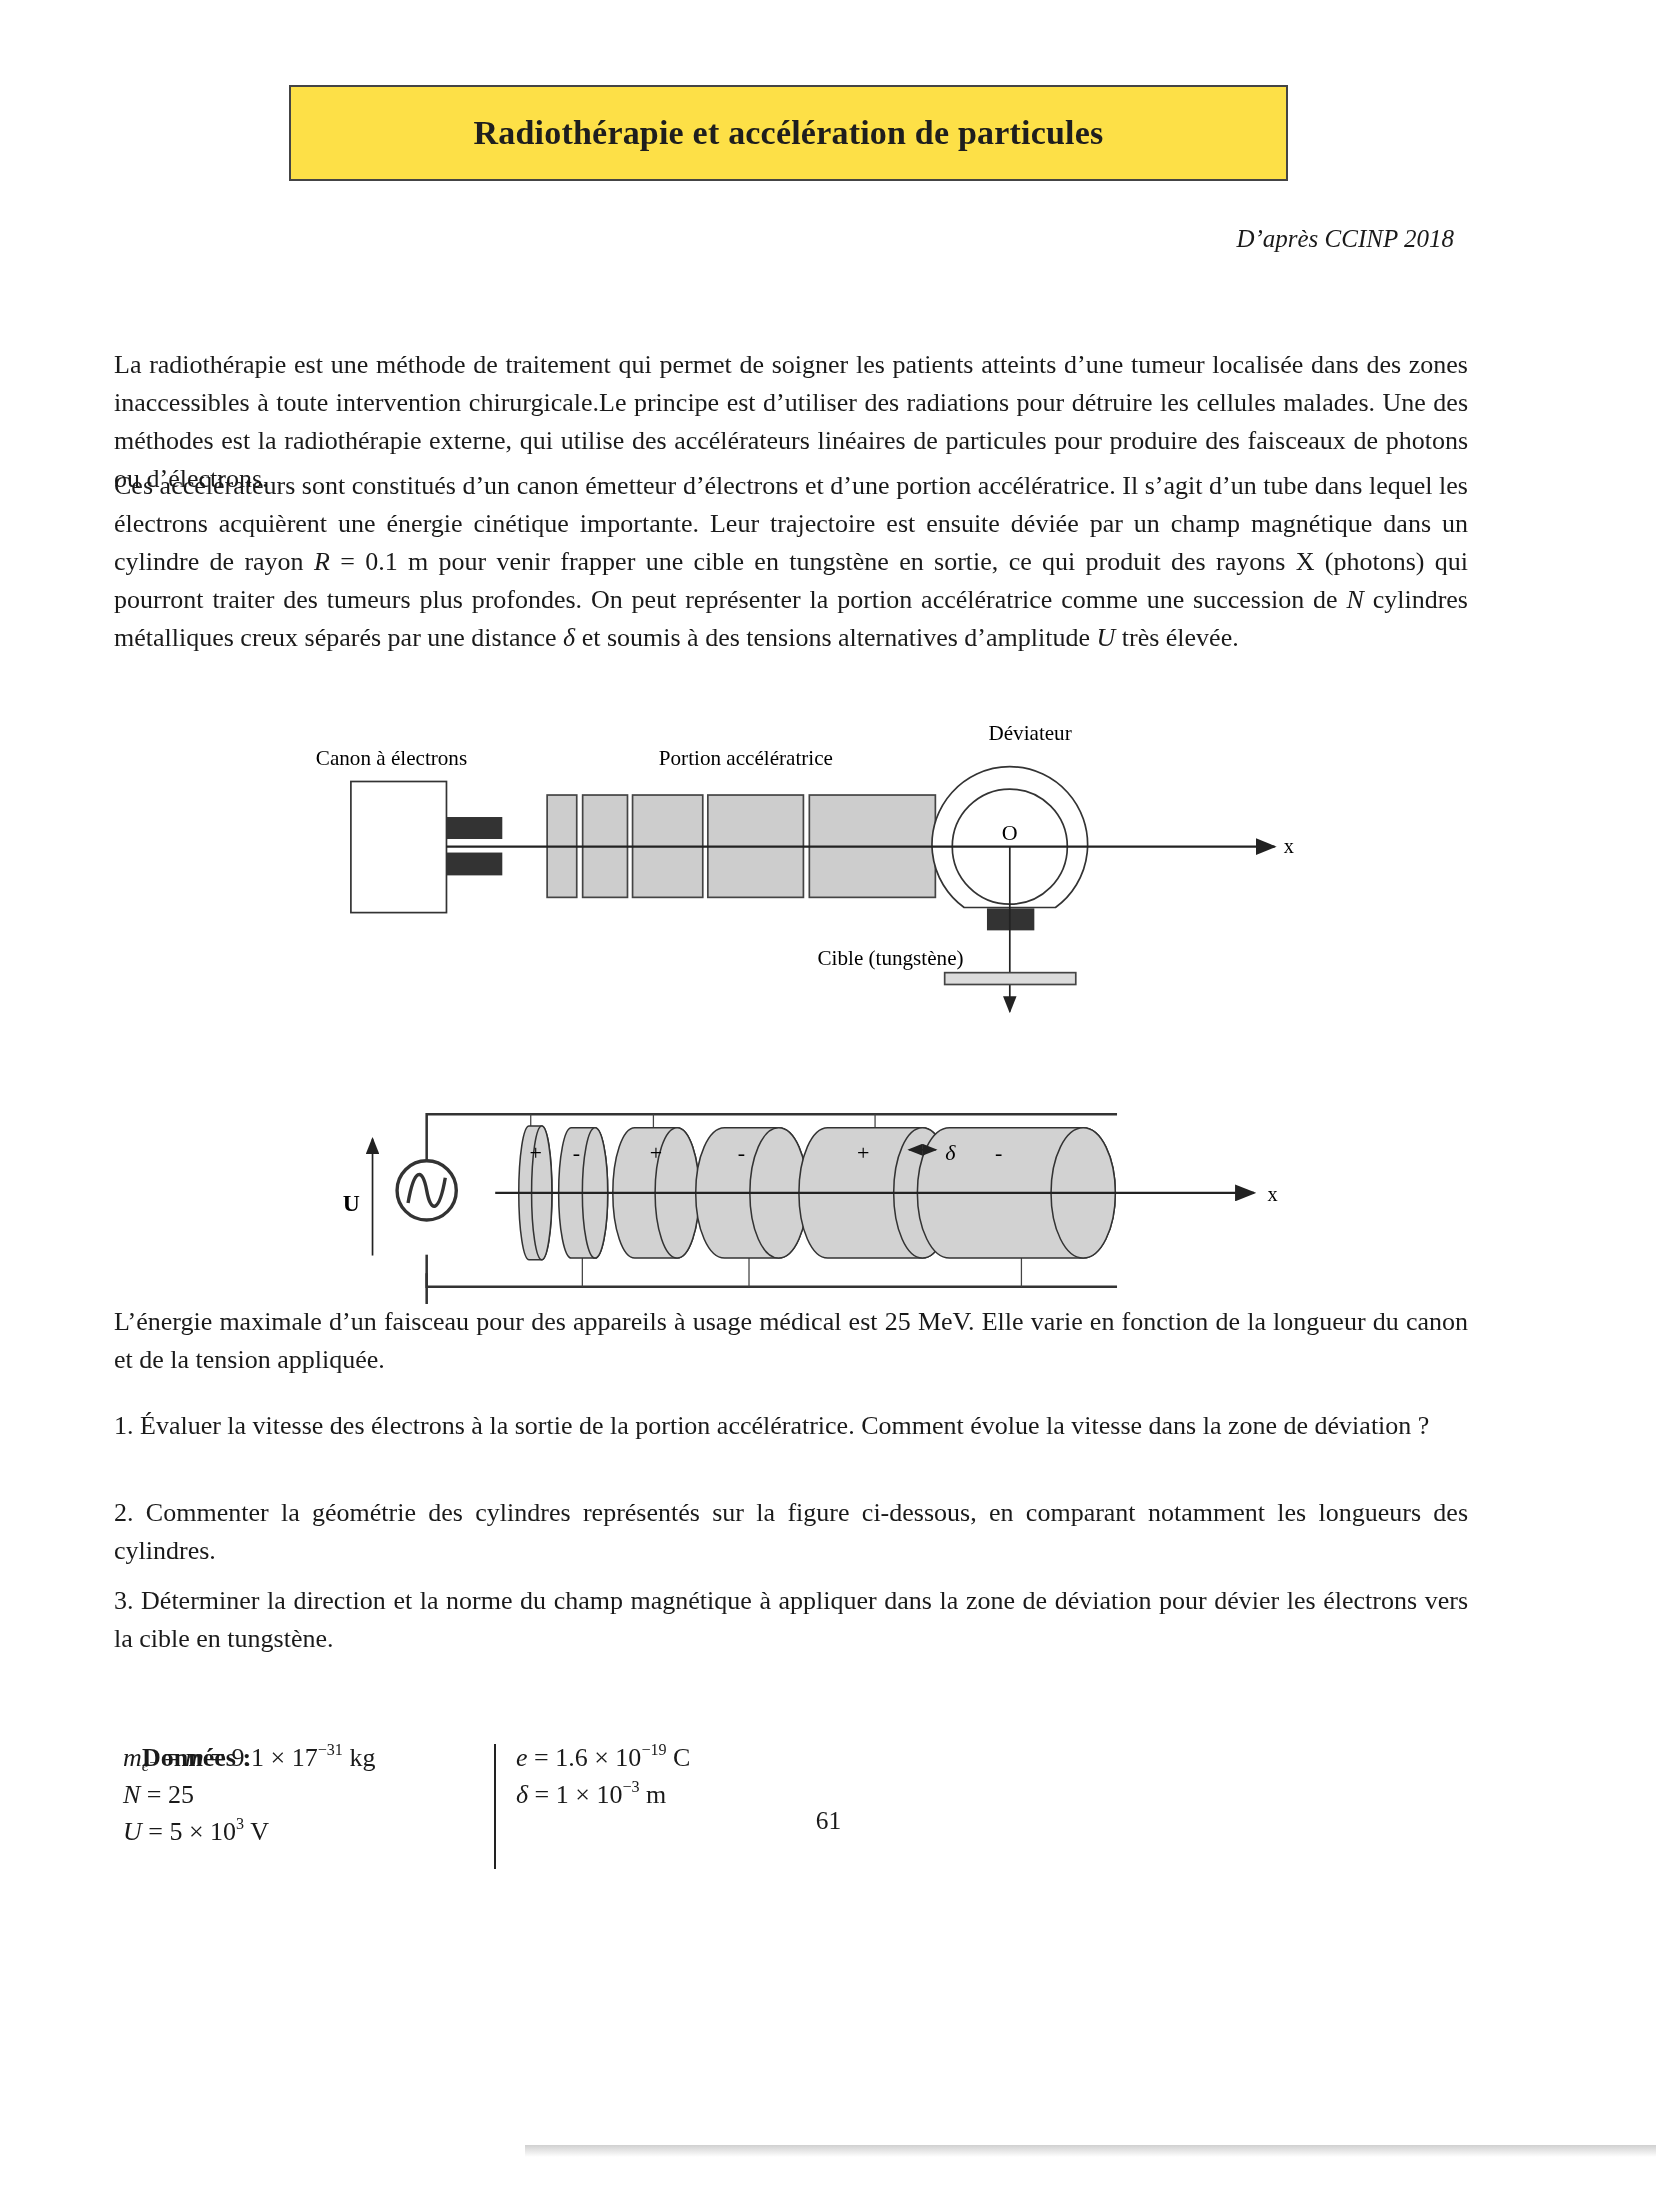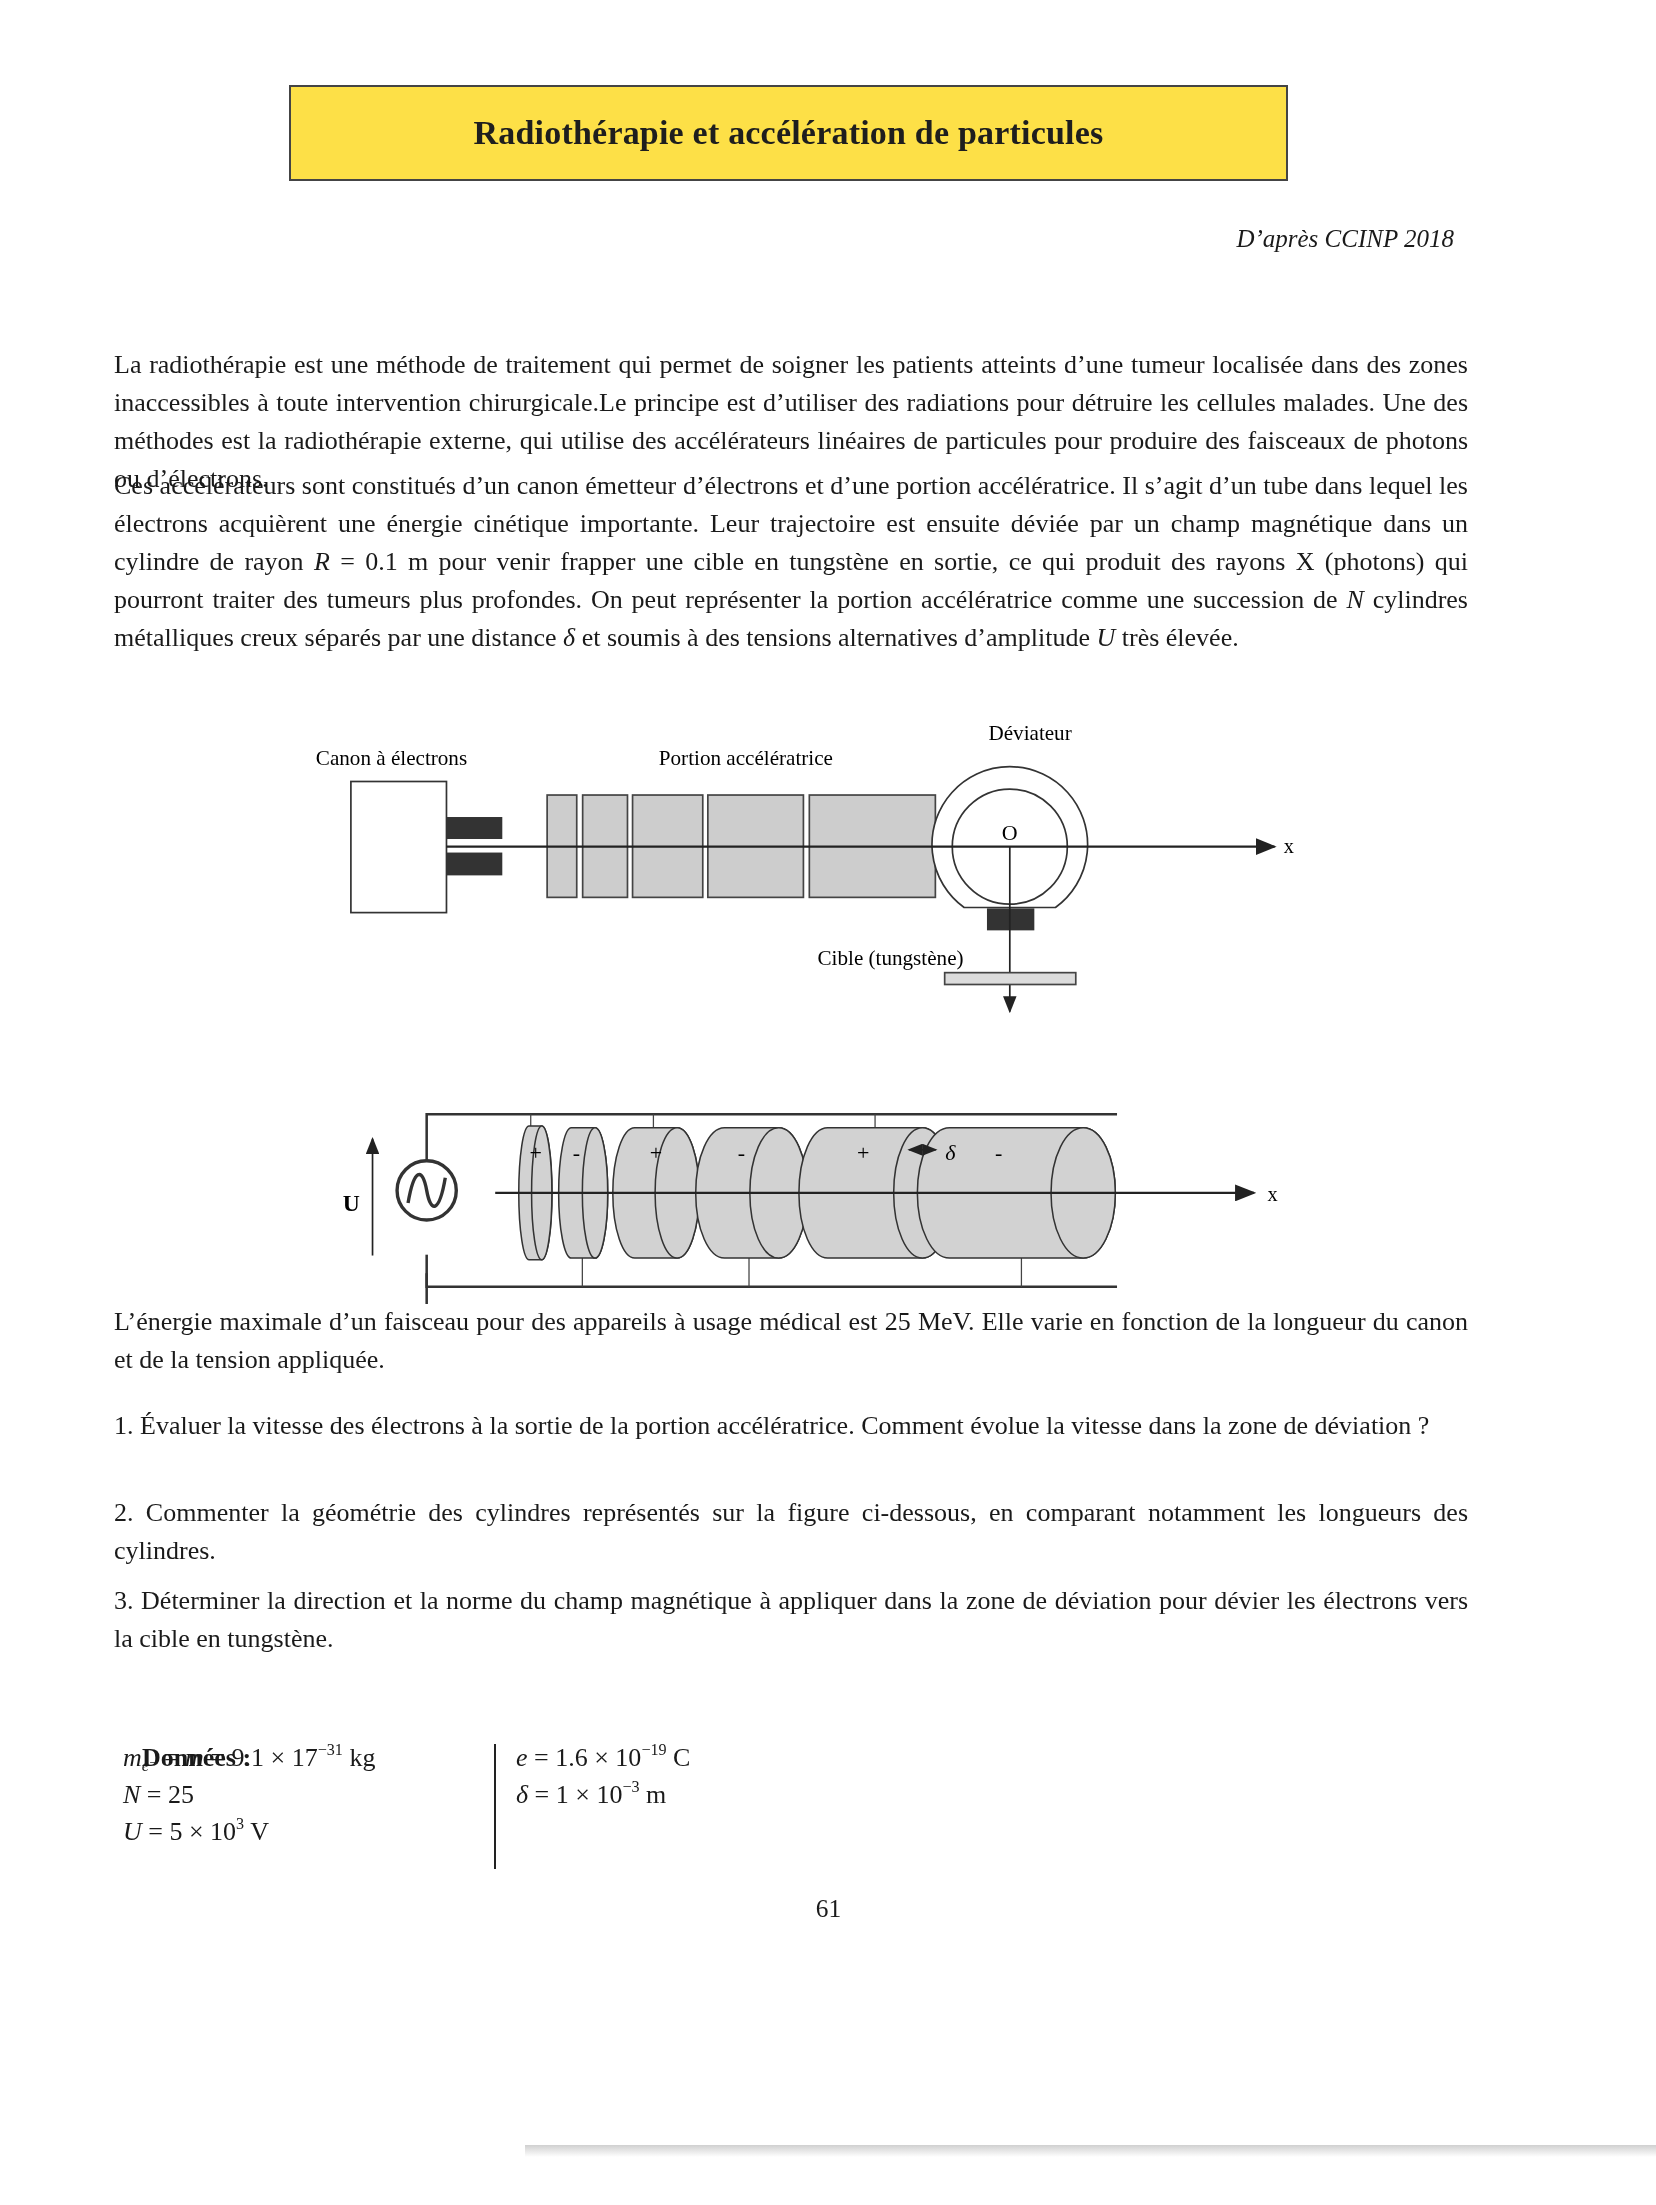--- a/index.html
+++ b/index.html
@@ -14,21 +14,21 @@
           text-align: justify; margin: 0; }
   .para p { margin: 0; }
   .fig1 { position: absolute; left: 279px; top: 711px; width: 1015px; height: 322px; }
   .fig2 { position: absolute; left: 326px; top: 1092px; width: 956px; height: 212px; }
   .donnees-title { position: absolute; left: 114px; top: 1743px; font-size: 26px; font-weight: bold; margin-left: 28px; }
   .donnees { position: absolute; left: 123px; top: 1739px; font-size: 26px; line-height: 37px; }
   .don-col-left { position: absolute; left: 0; top: 0; width: 347px; }
   .don-col-right { position: absolute; left: 393px; top: 0; width: 677px; }
   .don-sep { position: absolute; left: 371px; top: 5.1px; width: 1.7px; height: 125px; background: #222; }
   .don-line { white-space: nowrap; height: 37px; }
-  .page-num { position: absolute; left: 0; width: 1657px; top: 1894px; text-align: center; font-size: 25.4px; }
+  .page-num { position: absolute; left: 0; width: 1657px; top: 1806px; text-align: center; font-size: 25.4px; }
   .scan-shadow { position: absolute; left: 525px; top: 2145px; width: 1132px; height: 12px;
                  background: linear-gradient(to bottom, #d0d0d0, #ffffff); }
   i.v { font-style: italic; }
   sup { font-size: 62%; vertical-align: 0.7em; line-height: 0; }
   sub { font-size: 62%; vertical-align: -0.3em; line-height: 0; }
   svg text { font-family: "Liberation Serif", "DejaVu Serif", serif; }
 </style>
 </head>
 <body>
 

